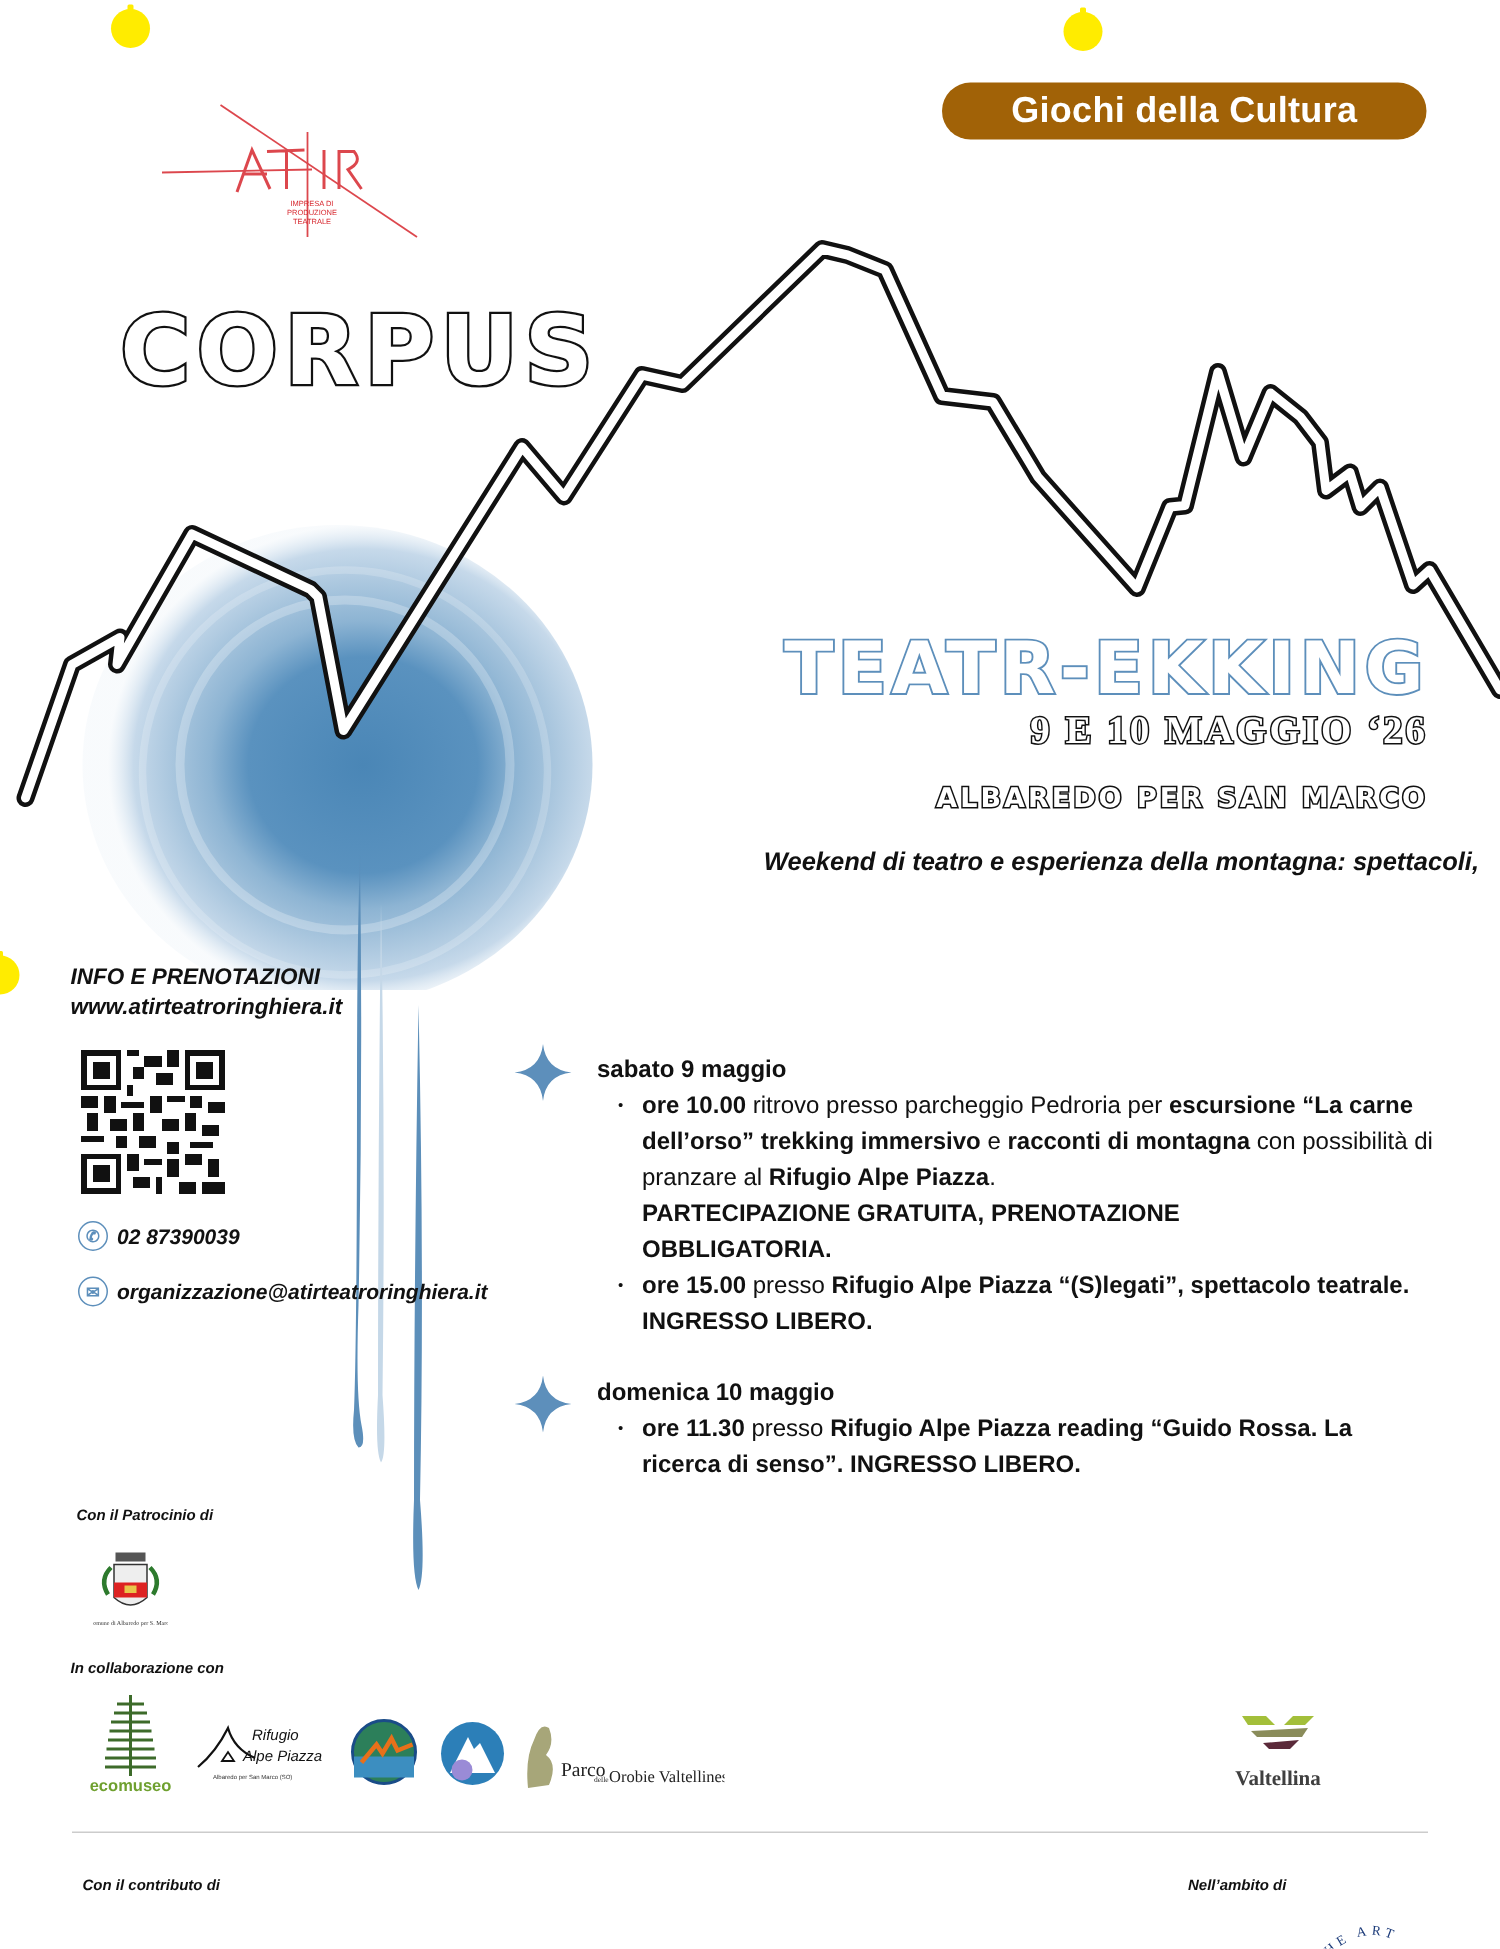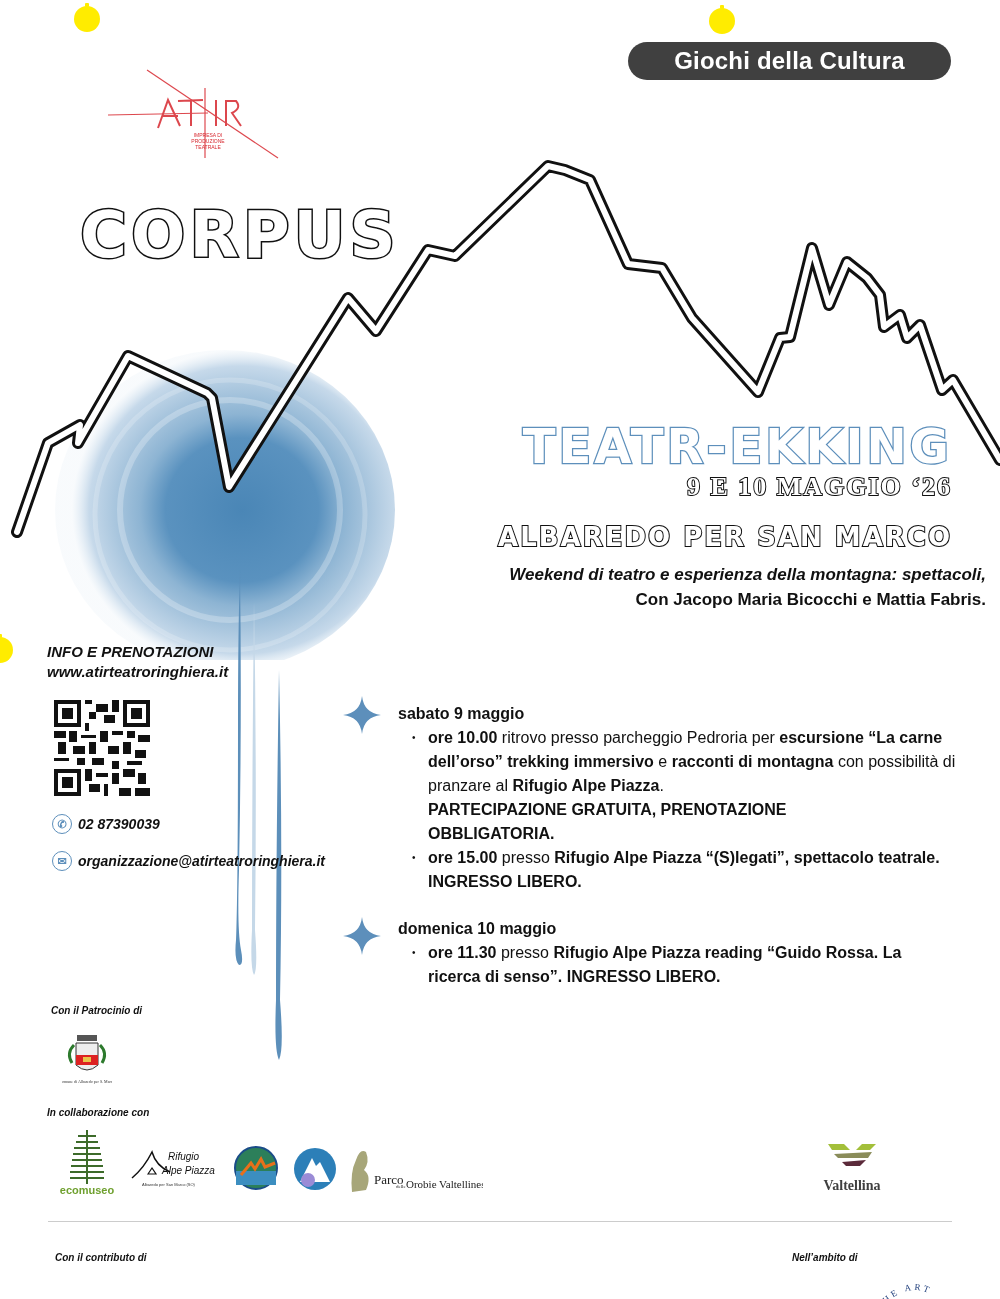--- a/index.html
+++ b/index.html
@@ -4,32 +4,32 @@
 <style>
   html, body { margin: 0; padding: 0; }
   body {
     width: 1000px; height: 1299px; position: relative; overflow: hidden;
     background: #ffffff; font-family: "Liberation Sans", sans-serif; color: #111;
   }
   .abs { position: absolute; }
   .yellow-dot { position: absolute; width: 26px; height: 26px; border-radius: 50%; background: #ffec00; }
   .yellow-dot::before { content: ""; position: absolute; left: 11px; top: -3px; width: 4px; height: 4px; background: #ffec00; border-radius: 1px; }
   .badge {
-    position: absolute; left: 628px; top: 42px; width: 323px; height: 38px;
-    background: #404040; border-radius: 19px; color: #fff; font-weight: bold;
+    position: absolute; left: 628px; top: 55px; width: 323px; height: 38px;
+    background: #a16207; border-radius: 19px; color: #fff; font-weight: bold;
     font-size: 24px; line-height: 38px; text-align: center; letter-spacing: 0.2px;
   }
   .outline-text {
     font-family: "DejaVu Sans", sans-serif; font-weight: bold; color: #fff;
     -webkit-text-stroke: 2px #111; paint-order: stroke fill; letter-spacing: 2px;
   }
   .corpus { left: 80px; top: 198px; font-size: 64px; letter-spacing: 4px; -webkit-text-stroke: 3px #111; }
   .teatr { right: 48px; top: 418px; font-size: 48px; color: #fff; -webkit-text-stroke: 2.5px #5d8fbb; letter-spacing: 3px; text-align: right; }
   .dates { right: 48px; top: 472px; font-size: 26px; letter-spacing: 2px; text-align: right; font-family: Liberation Serif, serif; }
-  .place { right: 48px; top: 522px; font-size: 26px; letter-spacing: 2px; }
+  .place { right: 48px; top: 522px; font-size: 18px; letter-spacing: 2px; }
   .intro { right: 14px; top: 562px; width: 620px; text-align: right; font-size: 17px; line-height: 25px; font-weight: bold; }
   .intro .it { font-style: italic; }
   .info-title { left: 47px; top: 642px; font-size: 15px; font-weight: bold; font-style: italic; line-height: 20px; }
   .qr { left: 53px; top: 700px; width: 98px; height: 96px; }
   .contact-row { left: 52px; display: flex; align-items: center; gap: 6px; font-size: 14px; font-weight: bold; font-style: italic; }
   .contact-icon { width: 20px; height: 20px; border: 1.5px solid #5d8fbb; border-radius: 50%; display: flex; align-items: center; justify-content: center; color: #5d8fbb; font-size: 11px; font-style: normal; box-sizing: border-box; }
   .sched { left: 398px; width: 570px; font-size: 16px; line-height: 24px; }
   .sched .day { font-weight: bold; }
   .sched ul { margin: 0; padding: 0 0 0 30px; list-style: none; }
   .sched li { position: relative; }
@@ -94,21 +94,20 @@
 </svg>
 
 <div class="abs outline-text corpus">CORPUS</div>
 
 <div class="abs outline-text teatr">TEATR-EKKING</div>
 <div class="abs outline-text dates">9 E 10 MAGGIO ‘26</div>
 <div class="abs outline-text place">ALBAREDO PER SAN MARCO</div>
 
 <div class="abs intro">
   <div class="it">Weekend di teatro e esperienza della montagna: spettacoli,</div>
-  <div>Con Jacopo Maria Bicocchi e Mattia Fabris.</div>
 </div>
 
 <div class="abs info-title">
   <div>INFO E PRENOTAZIONI</div>
   <div>www.atirteatroringhiera.it</div>
 </div>
 
 <svg class="abs qr" viewBox="0 0 25 25" shape-rendering="crispEdges">
   <rect width="25" height="25" fill="#fff"></rect>
   <g fill="#111">

